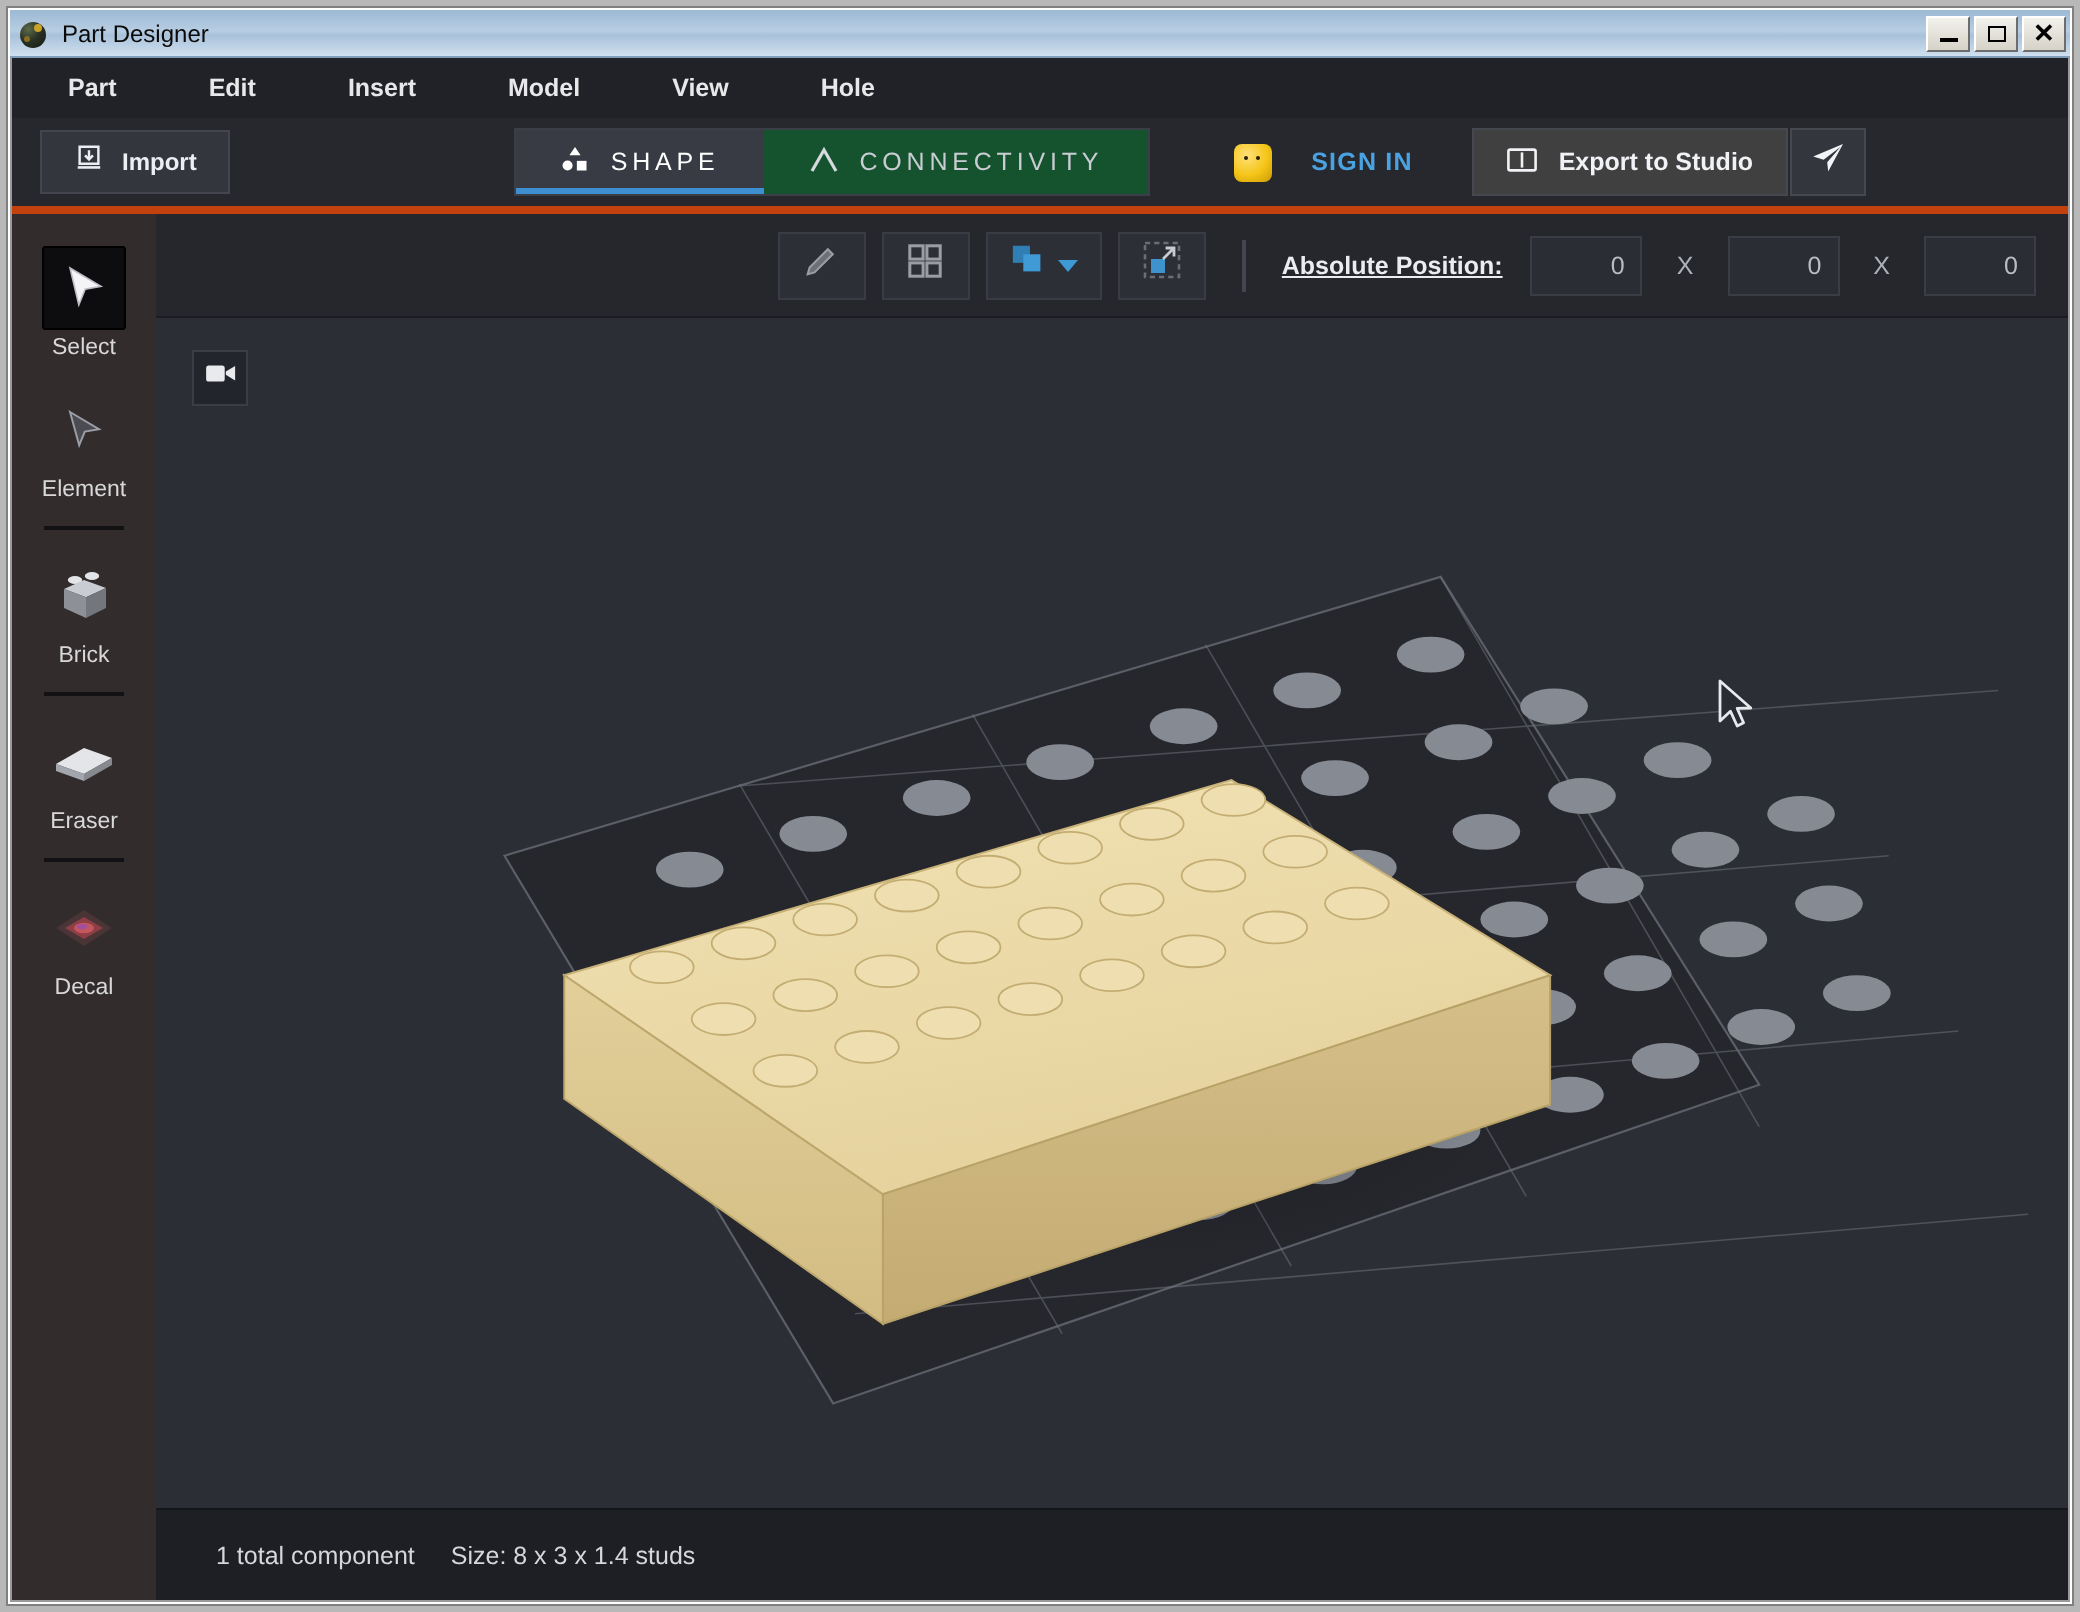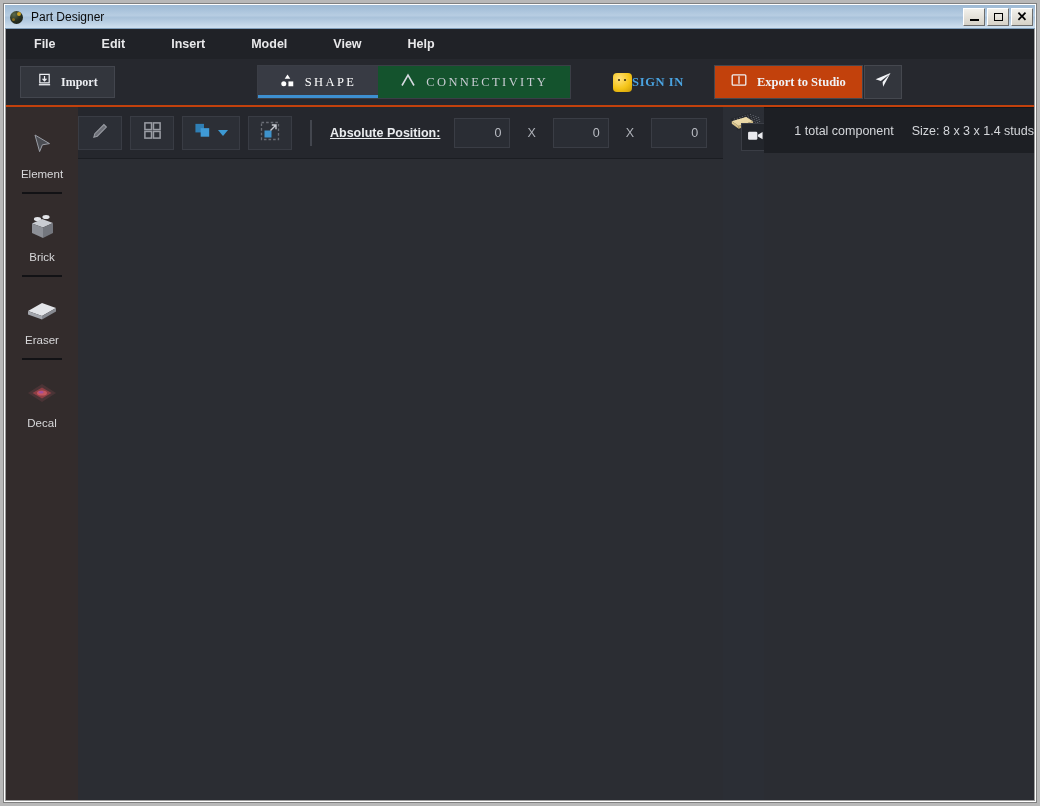--- a/index.html
+++ b/index.html
@@ -82,22 +82,21 @@
     padding: 4px 10px; margin-right: 26px;
     cursor: default; white-space: nowrap;
   }
 
   
   .toolbar-main {
     height: 48px; background: #26282e;
     display: flex; align-items: center;
     padding: 0 14px; gap: 0;
     flex: 0 0 auto;
-    border-bottom: 2px solid #c2410c;
-    font-family: Liberation Serif, serif;
+    border-bottom: 4px solid #c2410c;
   }
   .btn-import {
     display:flex; align-items:center; gap:9px;
     height: 32px; padding: 0 16px;
     background: #33363d; border: 1px solid #43464e;
     color: #eceef2; font-size: 12px; font-weight: bold;
     cursor: pointer;
   }
 
   .tabs-wrap {
@@ -111,41 +110,41 @@
     color: #c9ccd3; cursor: pointer; position: relative;
     background: #14532d;
   }
   .tab.active { background: #383b44; color: #ffffff; }
   .tab.active:after {
     content:''; position:absolute; left:0; right:0; bottom:0;
     height:3px; background:#3d8fd0;
   }
 
   .signin {
-    display:flex; align-items:center; gap:0;
+    display:flex; align-items:center; gap:20px;
     margin-left: 42px; cursor: pointer;
   }
   .signin-label {
     font-size: 12.5px; font-weight: bold; color:#4aa3e0; letter-spacing:0.6px;
   }
   .minifig-head {
     width:19px; height:19px; border-radius:4px;
     background: radial-gradient(circle at 35% 30%, #ffe07a 0%, #f5c518 55%, #c99a06 100%);
     position:relative; flex:0 0 auto;
   }
   .minifig-head:before, .minifig-head:after{
     content:''; position:absolute; top:6px; width:2px; height:2px;
     border-radius:50%; background:#2a2008;
   }
   .minifig-head:before{ left:5px; } .minifig-head:after{ left:11px; }
 
   .btn-export {
     display:flex; align-items:center; gap:10px;
     height:34px; padding:0 16px; margin-left: 30px;
-    background:#c2410c; border:1px solid #45484f;
+    background:#404040; border:1px solid #45484f;
     color:#f0f2f5; font-size:12.5px; font-weight:bold; cursor:pointer;
   }
   .btn-send {
     width:38px; height:34px; margin-left: 1px;
     background:#33363d; border:1px solid #45484f;
     display:flex; align-items:center; justify-content:center; cursor:pointer;
   }
 
   
   .content-row { flex:1 1 auto; display:flex; min-height:0; }
@@ -170,21 +169,21 @@
   .tool.active .ico-box { background:#0d0d0f; box-shadow: inset 0 0 0 1px #000; }
   .tool .label {
     font-size:11.5px; color:#d8d8da; margin-top:3px;
     text-align:center; white-space:nowrap;
   }
   .tool-sep {
     width:40px; height:2px; background:#121215; margin:4px 0 6px;
   }
 
   
-  .canvas-col { flex:1 1 auto; display:flex; flex-direction:row; min-width:0; }
+  .canvas-col { flex:1 1 auto; display:flex; flex-direction:column; min-width:0; }
 
   .toolbar-sub {
     height: 52px; background:#25272d;
     display:flex; align-items:center; justify-content:flex-end;
     padding-right: 16px; gap:8px; flex:0 0 auto;
     border-bottom:1px solid #1b1d22;
   }
   .sq-btn {
     width:44px; height:34px;
     background:#2c2f36; border:1px solid #393c44;
@@ -260,26 +259,26 @@
         </div>
       <div class="win-btn">
           <span class="glyph-close">✕</span>
         </div>
     </div>
   </div>
 
   <div class="app-body">
 
     <div class="menubar">
-      <div class="menu-item">File</div>
+      <div class="menu-item">Part</div>
       <div class="menu-item">Edit</div>
       <div class="menu-item">Insert</div>
       <div class="menu-item">Model</div>
       <div class="menu-item">View</div>
-      <div class="menu-item">Help</div>
+      <div class="menu-item">Hole</div>
     </div>
 
     <div class="toolbar-main">
 
       <div class="btn-import">
         <span>
           <svg width="15" height="15" viewBox="0 0 16 16">
             <path d="M3 1.5h10v9H3z" fill="none" stroke="#eceef2" stroke-width="1.3"></path>
             <path d="M8 3.3v4.6M5.9 6.1L8 8.3l2.1-2.2" fill="none" stroke="#eceef2" stroke-width="1.3"></path>
             <path d="M2 12.5h12" stroke="#eceef2" stroke-width="1.4"></path>
@@ -330,20 +329,28 @@
             <path d="M16.5 2L1.6 8.3l5.2 1.6L15.3 3.4 8.6 11.1l.5 4.6z" fill="#f2f4f7"></path>
           </svg>
         </span>
       </div>
     </div>
 
     <div class="content-row">
 
       <div class="sidebar">
 
+        <div class="tool active">
+          <div class="ico-box">
+            <svg width="26" height="26" viewBox="0 0 26 26">
+              <path d="M6 3L21.5 12.2 13.6 13.6 10.4 21.5z" fill="#f4f4f6" stroke="#b9bcc4" stroke-width="0.8"></path>
+            </svg>
+          </div>
+          <div class="label">Select</div>
+        </div>
 
         <div class="tool">
           <div class="ico-box">
             <svg width="26" height="26" viewBox="0 0 26 26">
               <path d="M6 4L20.5 12.6 13.4 13.8 10.6 20.6z" fill="#4a4c52" stroke="#9b9ea6" stroke-width="1"></path>
             </svg>
           </div>
           <div class="label">Element</div>
         </div>
 

